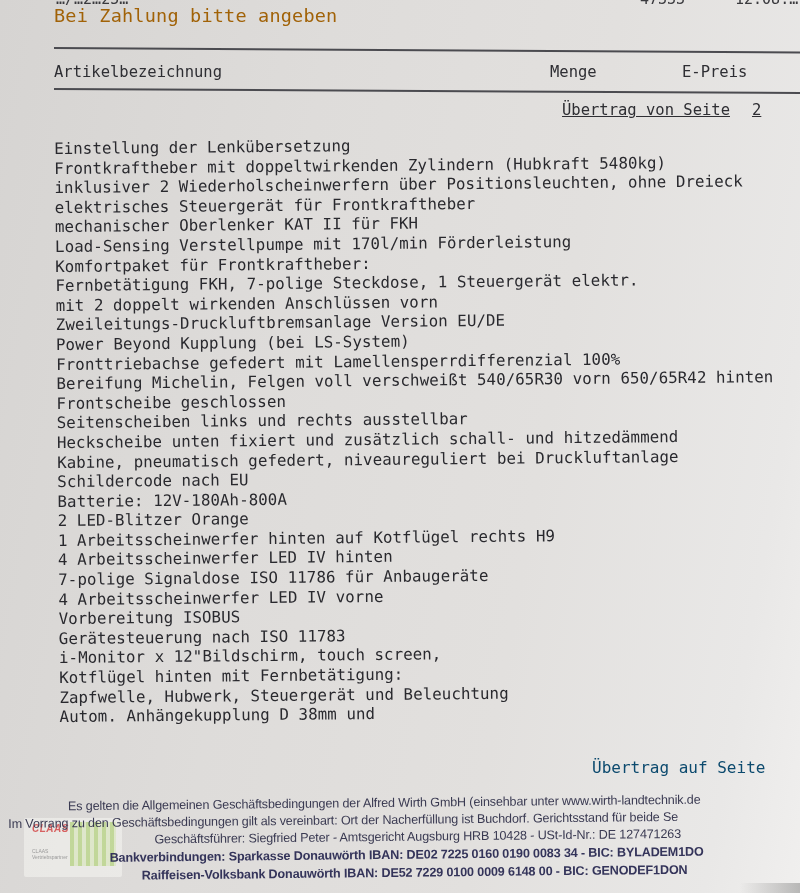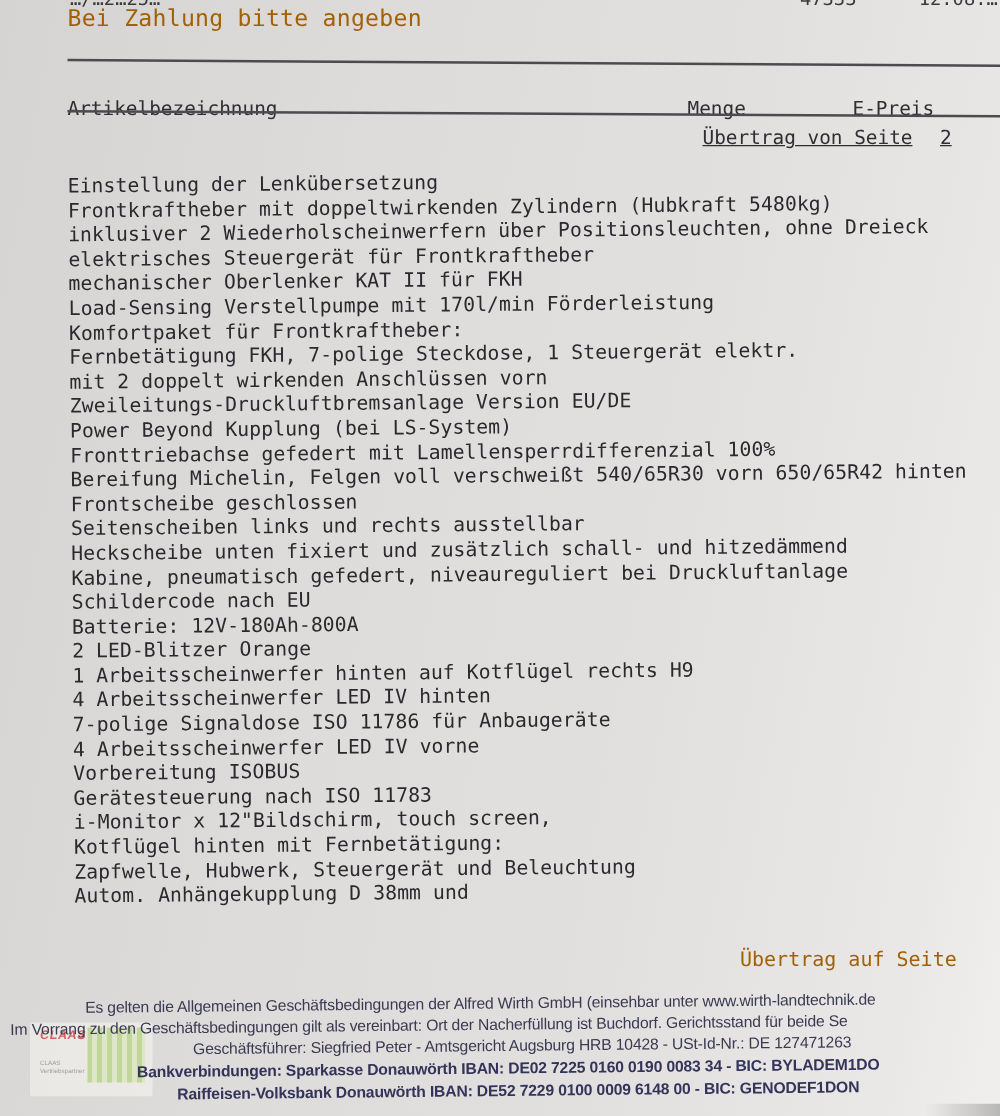--- a/index.html
+++ b/index.html
@@ -51,21 +51,20 @@
       width: 760px;
     }
     .rule.r1 { top: 47px; transform: rotate(0.35deg); transform-origin: left center; }
     .rule.r2 { top: 88px; transform: rotate(0.3deg); transform-origin: left center; }
 
     .col-header {
       position: absolute;
       top: 63px;
       font-size: 15.5px;
       color: #2e2e33;
-      margin-top: 15px;
     }
     .col-header.article { left: 54px; }
     .col-header.qty { left: 550px; }
     .col-header.price { left: 682px; }
 
     .carry-in {
       position: absolute;
       top: 101px;
       left: 562px;
       font-size: 15.5px;
@@ -92,21 +91,21 @@
       white-space: nowrap;
       letter-spacing: 0.05px;
       color: #29292e;
     }
 
     .carry-out {
       position: absolute;
       top: 758px;
       left: 592px;
       font-size: 16px;
-      color: #a16207;
+      color: #0c4a6e;
     }
 
     .footer {
       position: absolute;
       left: 0;
       top: 800px;
       width: 800px;
       font-family: "Liberation Sans", sans-serif;
       font-size: 12.6px;
       color: #3a3a52;

